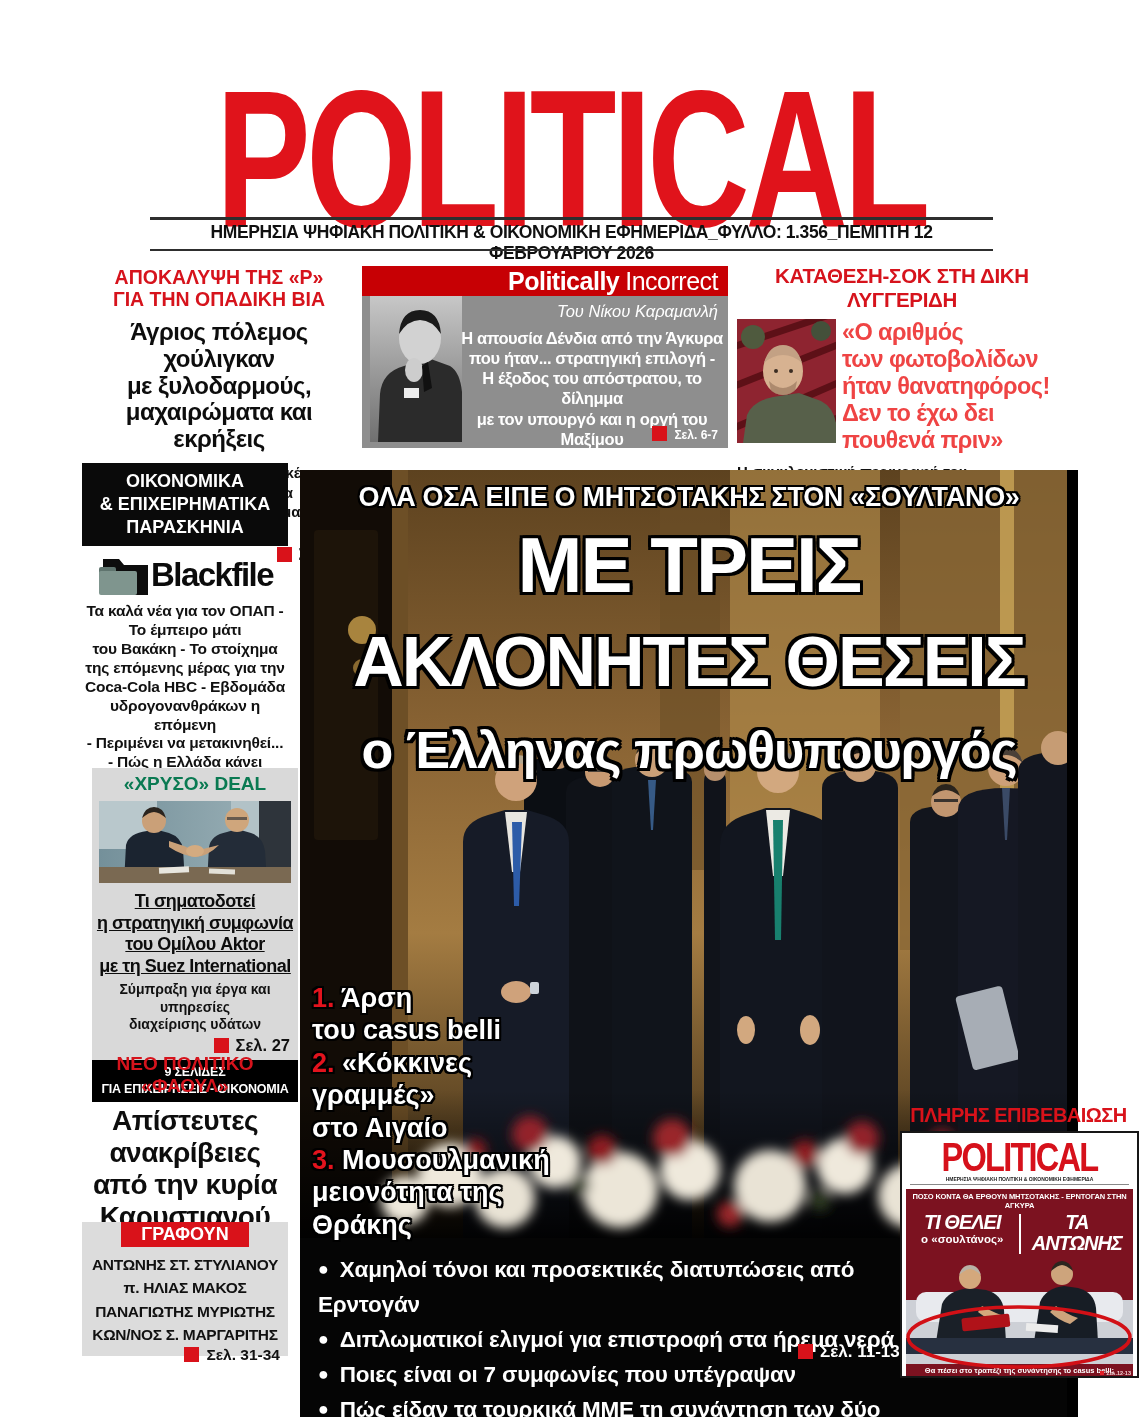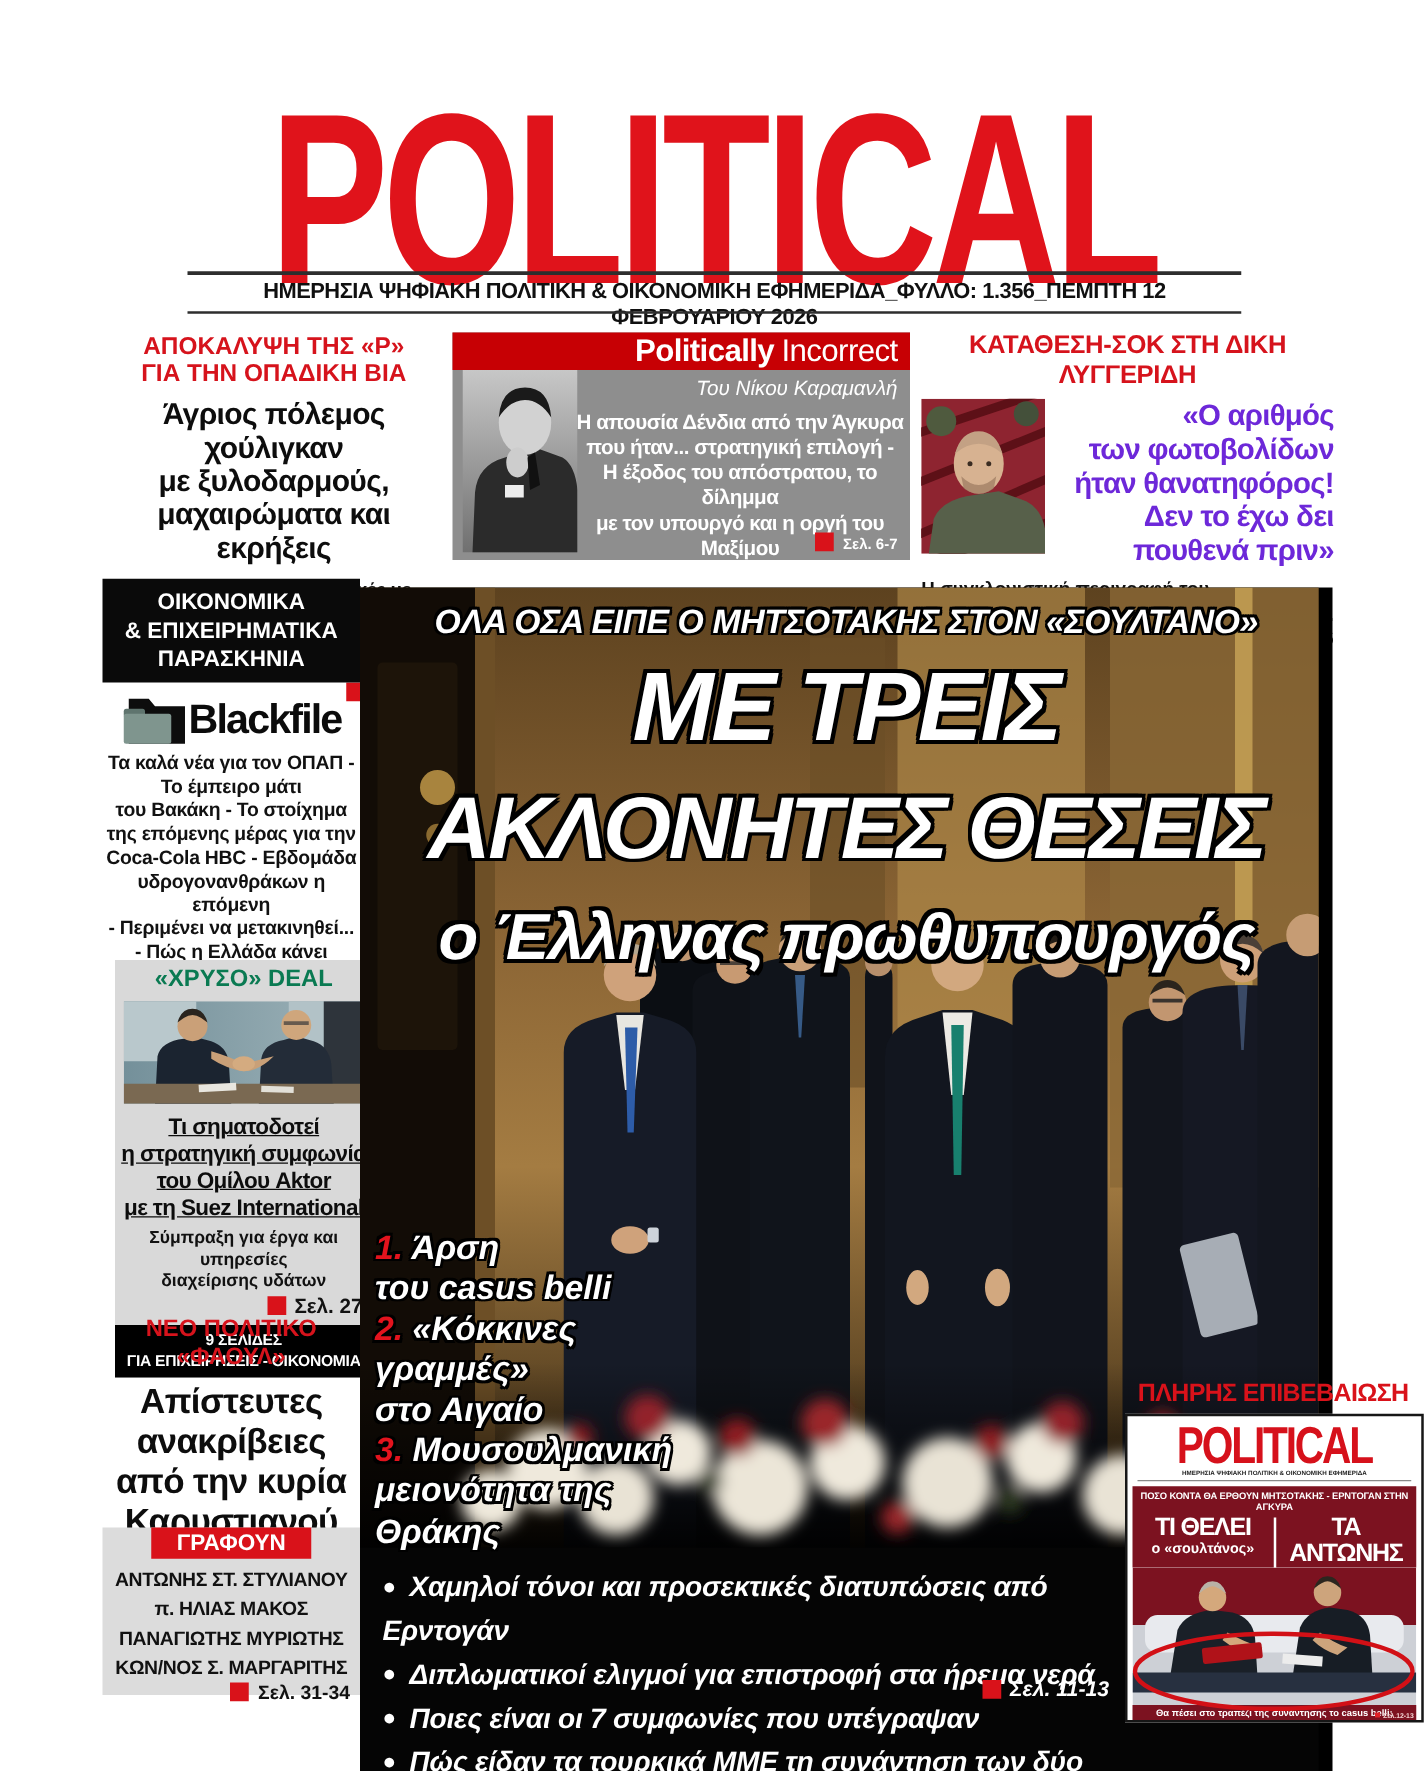--- a/index.html
+++ b/index.html
@@ -36,21 +36,21 @@
   .pi-photo{position:absolute;left:8px;top:30px;width:92px;height:146px;}
   .pi-byline{position:absolute;top:36px;right:10px;color:#fff;font-style:italic;font-size:16.5px;}
   .pi-headline{position:absolute;top:62px;left:98px;right:4px;color:#fff;font-weight:bold;font-size:16.5px;
     line-height:1.22;text-align:center;letter-spacing:-0.4px;}
   .pi-pageref{position:absolute;bottom:6px;right:10px;color:#fff;font-weight:bold;font-size:12px;}
 
   .col-right{position:absolute;left:737px;top:264px;width:330px;}
   .col-right .kicker{font-size:20.5px;letter-spacing:-0.3px;}
   .tr-row{display:flex;margin-top:8px;gap:6px;}
   .tr-photo{width:99px;height:124px;flex:none;}
-  .tr-headline{flex:1;text-align:right;font-weight:bold;font-size:23.5px;line-height:1.15;letter-spacing:-0.6px;color:#6d28d9;}
+  .tr-headline{flex:1;text-align:left;font-weight:bold;font-size:23.5px;line-height:1.15;letter-spacing:-0.6px;color:#ef4444;}
   .tr-bottom{display:flex;justify-content:space-between;align-items:flex-end;margin-top:8px;}
   .tr-sub{font-size:15px;font-weight:bold;line-height:1.3;text-align:left;}
 
   
   .sbA{position:absolute;left:82px;top:463px;width:206px;text-align:center;}
   .black-header{background:#0a0a0a;color:#fff;font-weight:bold;font-size:18px;line-height:1.28;padding:7px 2px;}
   .bf-row{margin-top:7px;display:flex;align-items:center;justify-content:center;}
   .bf-word{font-size:33px;font-weight:bold;letter-spacing:-1.5px;color:#0b0b0b;}
   .bf-body{margin-top:5px;font-size:15.5px;font-weight:bold;line-height:1.22;letter-spacing:-0.2px;}
   .sbA .pageref{margin-top:2px;}
@@ -68,21 +68,21 @@
   .sbC .headline{font-size:28px;font-weight:bold;line-height:1.15;letter-spacing:-0.5px;margin-top:8px;color:#0d0d0d;}
   .sbC .sub{font-size:14.5px;font-weight:bold;line-height:1.35;margin-top:9px;}
   .sbC .pageref{margin-top:2px;}
 
   .sbD{position:absolute;left:82px;top:1222px;width:206px;height:134px;background:#dcdcdc;text-align:center;}
   .grafoyn{background:#d9121a;color:#fff;font-weight:bold;font-size:18px;width:128px;margin:0 auto;padding:2px 0;}
   .names{margin-top:6px;font-size:15.5px;font-weight:bold;line-height:1.5;letter-spacing:-0.3px;}
   .sbD .pageref{padding-right:8px;font-size:15.5px;}
 
   
-  .main{position:absolute;left:288px;top:470px;width:778px;height:947px;background:#000;font-style:italic;}
+  .main{position:absolute;left:300px;top:470px;width:778px;height:947px;background:#000;}
   .main-photo{position:absolute;left:0;top:0;width:767px;height:772px;}
   .black-band{position:absolute;left:0;top:768px;width:767px;height:179px;background:#050505;}
   .out2{text-shadow:-2px -2px 0 #000,2px -2px 0 #000,-2px 2px 0 #000,2px 2px 0 #000,0 -2px 0 #000,0 2px 0 #000,-2px 0 0 #000,2px 0 0 #000;}
   .out3{text-shadow:-3px -3px 0 #000,3px -3px 0 #000,-3px 3px 0 #000,3px 3px 0 #000,0 -3px 0 #000,0 3px 0 #000,-3px 0 0 #000,3px 0 0 #000;}
   .main-kicker{position:absolute;top:12px;left:0;width:100%;text-align:center;color:#fff;font-weight:bold;font-size:27px;letter-spacing:-0.3px;}
   .hl1{position:absolute;top:55px;left:0;width:100%;text-align:center;color:#fff;font-weight:bold;font-size:78px;line-height:1.05;letter-spacing:-2px;}
   .hl2{position:absolute;top:156px;left:0;width:100%;text-align:center;color:#fff;font-weight:bold;font-size:70px;line-height:1.05;letter-spacing:-2px;}
   .subhl{position:absolute;top:250px;left:0;width:100%;text-align:center;color:#fff;font-weight:bold;font-size:52px;letter-spacing:-1px;}
   .points{position:absolute;left:12px;top:512px;width:250px;color:#fff;font-weight:bold;font-size:27px;line-height:1.2;}
   .pnum{color:#e3131d;}
@@ -96,21 +96,21 @@
   .inset-header{color:#d9121a;font-weight:bold;font-size:20px;text-align:center;letter-spacing:-0.5px;}
   .mini-page{margin-top:4px;margin-left:5px;width:235px;height:243px;background:#fff;border:2px solid #161616;position:relative;overflow:hidden;}
   .mini-logo{text-align:center;color:#d6111b;font-weight:bold;font-size:37px;line-height:1;letter-spacing:-2px;
     transform:scale(0.88,1.12);transform-origin:center top;margin-top:3px;}
   .mini-tagline{font-size:5px;font-weight:bold;color:#222;text-align:center;white-space:nowrap;overflow:hidden;
     border-bottom:1px solid #888;margin:3px 8px 0;padding-bottom:2px;}
   .mini-panel{margin:4px 4px 0;background:#7c1220;color:#fff;height:62px;padding-top:3px;}
   .mini-kicker{font-size:7.5px;font-weight:bold;text-align:center;letter-spacing:-0.1px;}
   .mini-cols{display:flex;margin-top:2px;}
   .mc{flex:1;text-align:center;}
-  .mc-title{font-size:20px;font-weight:bold;letter-spacing:-1px;line-height:1.05;}
+  .mc-title{font-size:20px;font-weight:bold;letter-spacing:-1px;line-height:1.05;font-style:italic;}
   .mc-sub{font-size:11.5px;font-weight:bold;}
   .mc-div{width:2px;background:#fff;margin:2px 0;}
   .mini-photo{display:block;margin:0 4px;width:227px;height:110px;}
   .mini-caption{margin:0 4px;background:#7c1220;color:#fff;font-size:7.5px;font-weight:bold;text-align:center;padding:2px 0 3px;position:relative;}
   .mini-pageref{position:absolute;right:2px;bottom:2px;font-size:5.5px;color:#f3d2d2;font-weight:bold;}
   .mini-sq{display:inline-block;width:4px;height:4px;background:#e02027;margin-right:2px;}
   .ellipse-overlay{position:absolute;left:0;top:166px;width:235px;height:74px;pointer-events:none;}
 </style>
 </head>
 <body>

